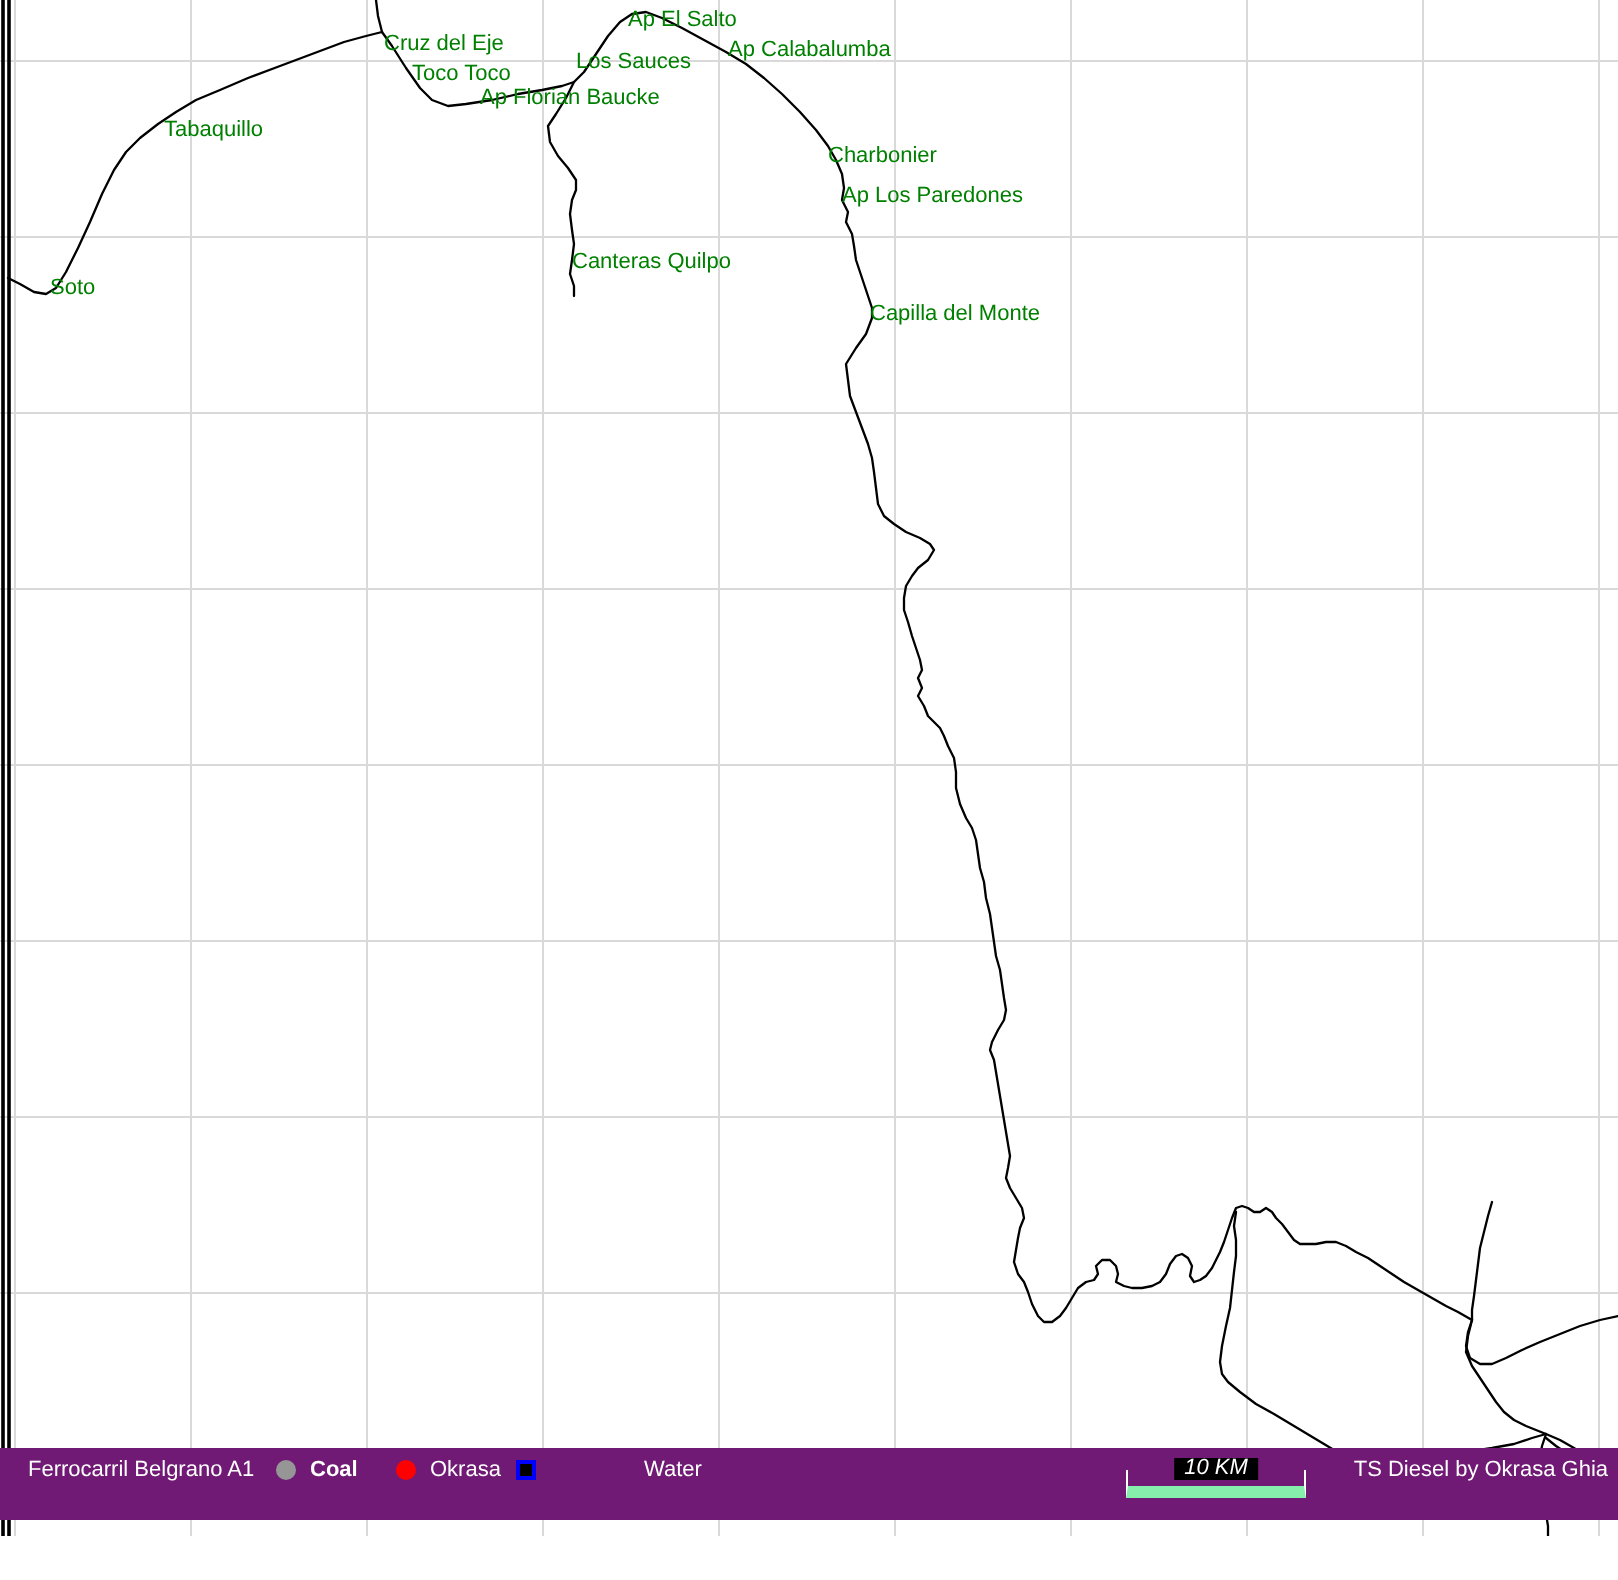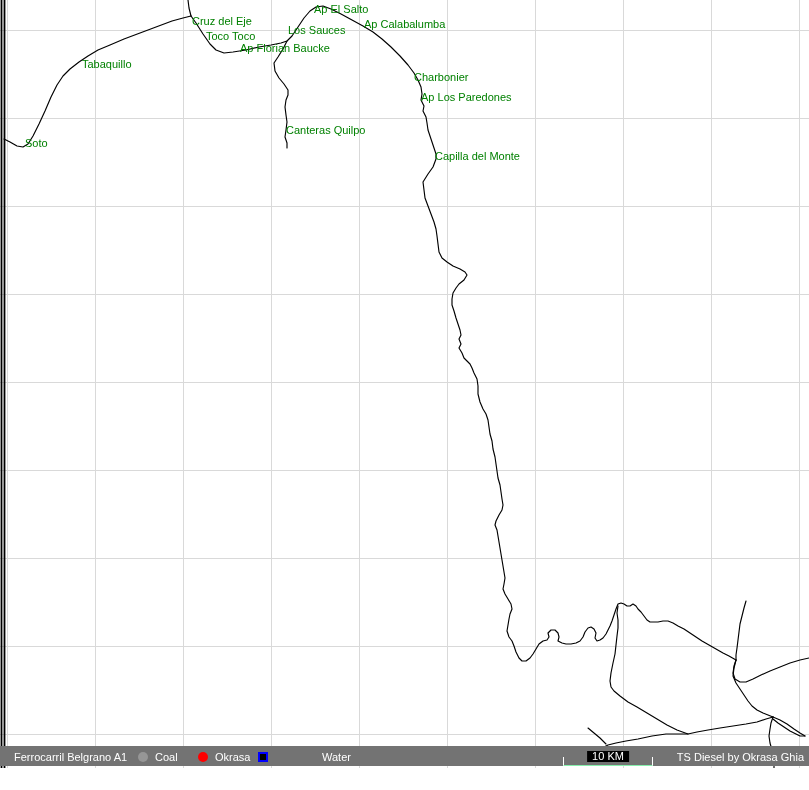--- a/index.html
+++ b/index.html
@@ -5,35 +5,35 @@
   html,body { margin:0; padding:0; background:#e0e0e0; }
   .screen {
     position:relative; width:809px; height:790px;
     background:#ffffff; overflow:hidden;
     font-family:"Liberation Sans", sans-serif;
   }
   svg.map-canvas { position:absolute; left:0; top:0; display:block; }
   svg.map-canvas text { font-family:"Liberation Sans", sans-serif; font-size:11px; }
 
   .statusbar {
-    position:absolute; left:0; top:746px; width:809px; height:20px;
-    background:#737373; color:#ffffff; font-size:11px; line-height:11px;
+    position:absolute; left:0; top:724px; width:809px; height:36px;
+    background:#701a75; color:#ffffff; font-size:11px; line-height:11px;
   }
   .statusbar span, .statusbar div { position:absolute; white-space:nowrap; }
   .route-name   { left:14px;  top:6px; }
   .legend-dot   { top:6px; width:10px; height:10px; border-radius:50%; }
   .dot-coal     { left:138px; }
-  .label-coal   { left:155px; top:6px; }
+  .label-coal   { left:155px; top:6px;font-weight:bold; }
   .dot-diesel   { left:198px; }
   .label-diesel { left:215px; top:6px; }
   .square-water { left:258px; top:6px; width:6px; height:6px; border:2px solid #0000ff; background:#000; }
   .label-water  { left:274px; top:6px;margin-left:48px; }
   .scalebar {
     left:563px; top:11px; width:88px; height:8px;
-    border-left:1px solid #ffffff; border-right:1px solid #ffffff; border-bottom:1px solid #86efac;
+    border-left:1px solid #ffffff; border-right:1px solid #ffffff; border-bottom:6px solid #86efac;font-style:italic;
   }
   .scale-label {
     left:50%; top:-6px; transform:translateX(-50%);
     background:#000000; padding:0 5px;
   }
   .credit { right:5px; top:6px; }
 </style>
 </head>
 <body>
 

